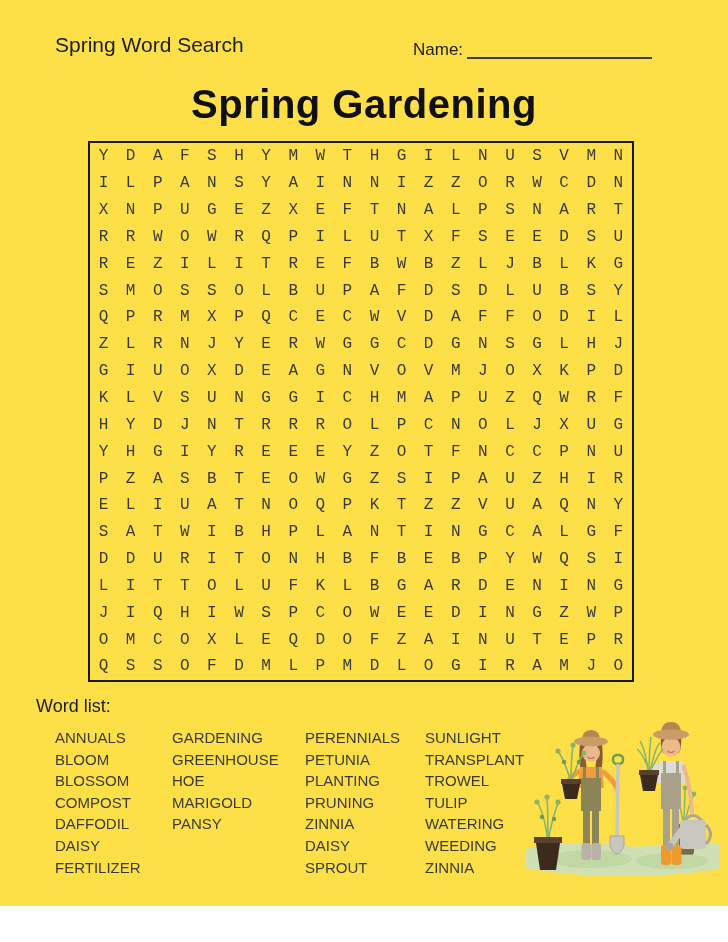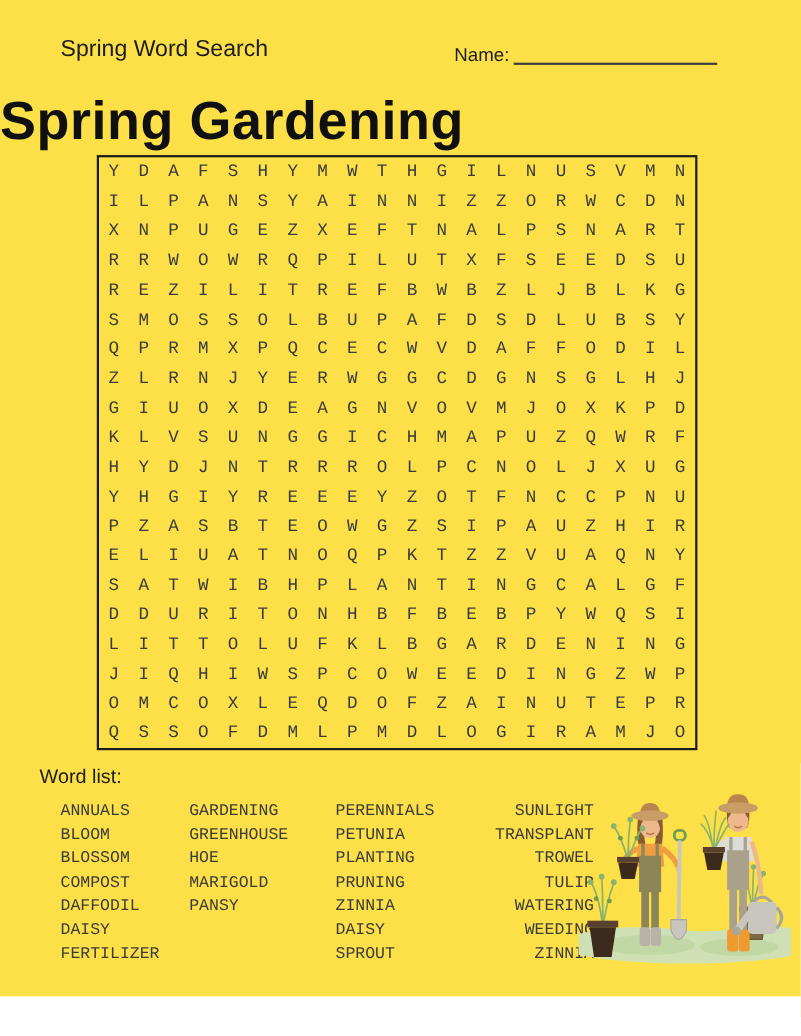--- a/index.html
+++ b/index.html
@@ -3,37 +3,37 @@
 <meta charset="utf-8">
 <style>
   html,body{margin:0;padding:0;background:#fff;}
   .page{position:relative;width:728px;height:906px;background:#fde047;overflow:hidden;
         font-family:"Liberation Sans",sans-serif;color:var(--ink,#1c1c1c);}
 
   .worksheet-title{position:absolute;left:55px;top:33px;font-size:21px;font-weight:400;color:var(--ink,#1c1c1c);}
   .name-label{position:absolute;left:413px;top:40px;font-size:17px;color:var(--ink,#1c1c1c);text-align:right;}
   .name-line{position:absolute;left:467px;top:41px;width:185px;height:16px;border-bottom:2px solid #3c3c3c;}
 
-  .puzzle-title{position:absolute;left:0;top:82px;width:728px;text-align:left;
-                font-size:49px;font-weight:700;letter-spacing:.5px;color:#101010;}
+  .puzzle-title{position:absolute;left:0;top:82px;width:728px;text-align:center;
+                font-size:40px;font-weight:700;letter-spacing:.5px;color:#101010;}
 
   .grid-box{position:absolute;left:88px;top:141px;width:542px;height:537px;
             border:2px solid #1a1a1a;display:flex;flex-direction:column;}
   .grid-row{flex:1;display:flex;}
   .cell{flex:1;display:flex;align-items:center;justify-content:center;
         font-family:"Liberation Mono","DejaVu Sans Mono",monospace;
         font-size:16px;color:var(--grid-letters,#3a3a3a);}
 
   .wordlist-label{position:absolute;left:36px;top:696px;font-size:18px;color:var(--ink,#1c1c1c);}
-  .word-columns{position:absolute;left:55px;top:727px;display:flex;font-family:Liberation Mono, monospace;}
+  .word-columns{position:absolute;left:55px;top:727px;display:flex;}
   .word-col{display:flex;flex-direction:column;}
   .word-col:nth-child(1){width:117px;}
   .word-col:nth-child(2){width:133px;}
   .word-col:nth-child(3){width:120px;justify-content:flex-end;}
-  .word-col:nth-child(4){width:115px;text-align:right;}
+  .word-col:nth-child(4){width:115px;}
   .word-item{font-size:15px;line-height:21.6px;color:var(--grid-letters,#3a3a3a);}
 
   .illustration{position:absolute;left:520px;top:703px;width:205px;height:180px;}
 
   .footer-credit{position:absolute;left:0;top:903px;width:728px;text-align:center;
                  font-size:15px;color:var(--footer,#6e6e6e);}
 </style>
 </head>
 <body>
 

